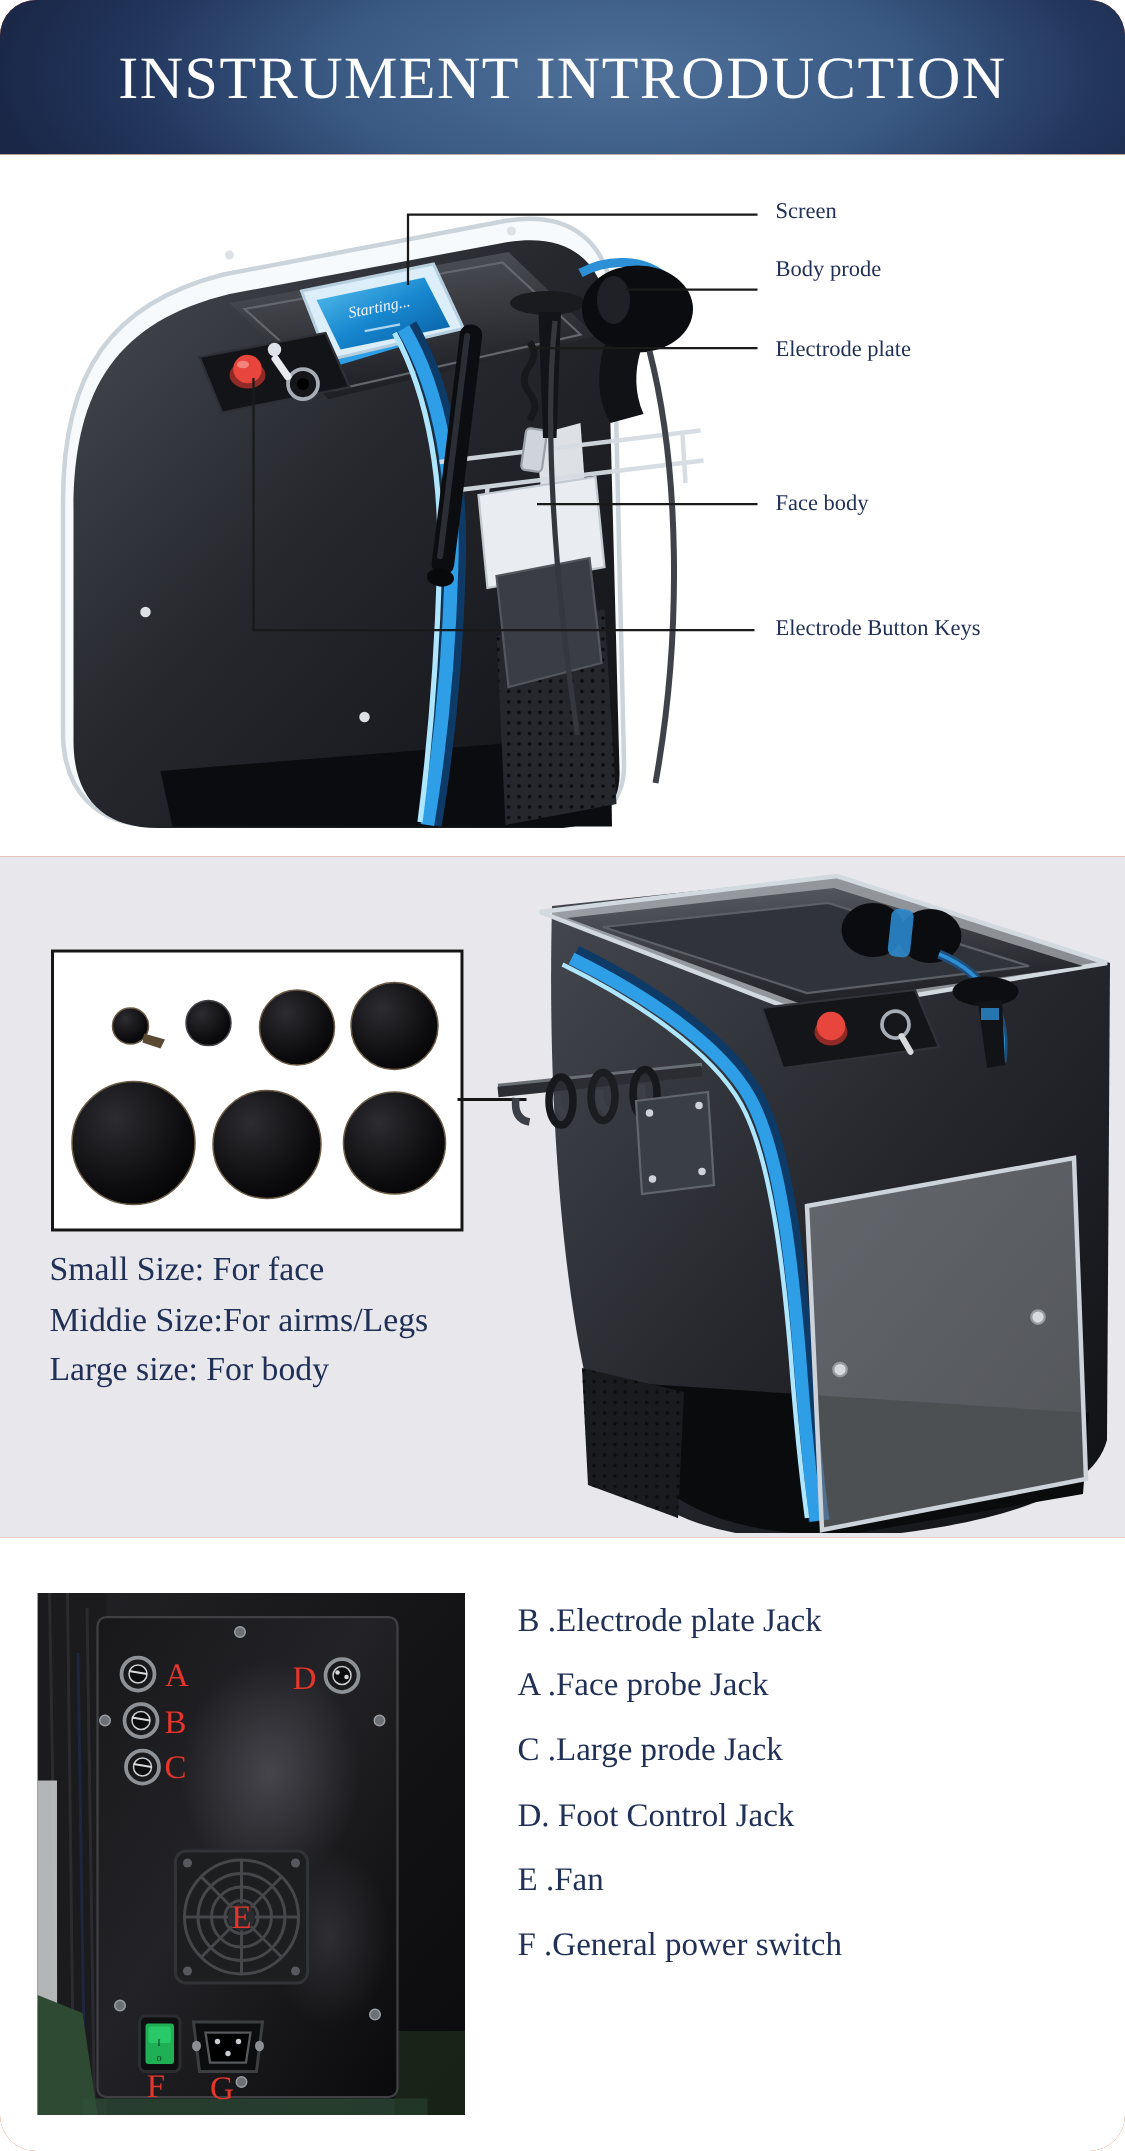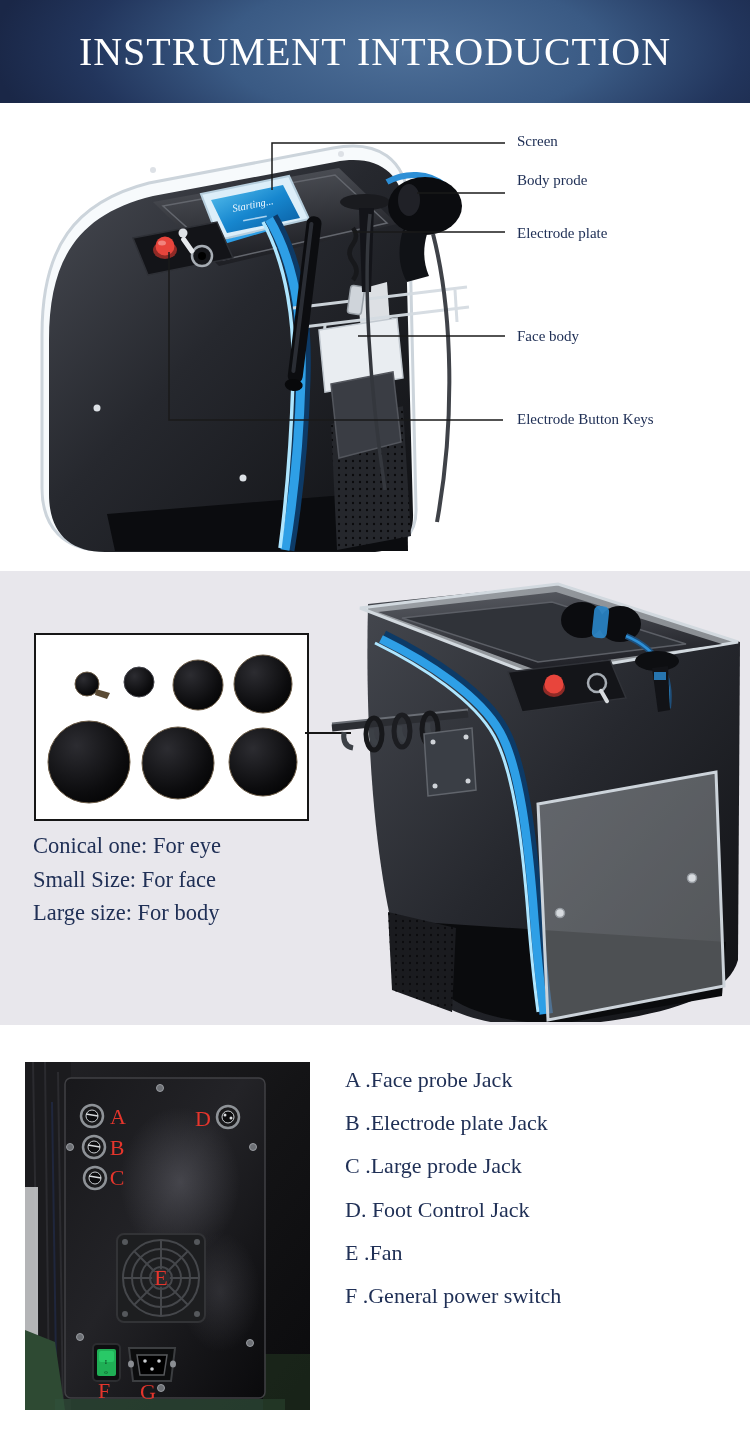--- a/index.html
+++ b/index.html
@@ -1,17 +1,17 @@
 <!DOCTYPE html>
 <html><head>
 <meta charset="utf-8">
 <style>
   html,body{margin:0;padding:0;background:#ffffff;}
   .page{position:relative;width:750px;height:1434px;overflow:hidden;background:#c2410c;
-        font-family:"Liberation Serif","DejaVu Serif",serif;}
+        font-family:"Liberation Serif","DejaVu Serif",serif;border-radius:24px;}
   .abs{position:absolute;}
   
   .hdr{left:0;top:0;width:750px;height:103px;
        background:radial-gradient(ellipse 420px 160px at 55% 48%, #4e7099 0%, #3a5a84 45%, #22355c 78%, #1a2747 100%);
        display:flex;align-items:center;justify-content:center;}
   .hdr h1{margin:0;color:#ffffff;font-size:40px;font-weight:normal;letter-spacing:1px;}
   
   .s1{left:0;top:103px;width:750px;height:468px;background:#ffffff;}
   .s2{left:0;top:571px;width:750px;height:454px;background:#e8e7ec;}
   .s3{left:0;top:1025px;width:750px;height:409px;background:#ffffff;}
@@ -256,22 +256,22 @@
         <polygon points="208,222 386,190 394,404 218,438" fill="rgba(236,241,245,.30)" stroke="#ccd3da" stroke-width="3"></polygon>
         <circle cx="230" cy="331" r="4.5" fill="#d7dbdf" stroke="#969ba1" stroke-width="1.5"></circle>
         <circle cx="362" cy="296" r="4.5" fill="#d7dbdf" stroke="#969ba1" stroke-width="1.5"></circle>
       </g>
 
       <polygon points="58,330 126,346 122,430 62,408" fill="#1a1b1f"></polygon>
       <polygon points="58,330 126,346 122,430 62,408" fill="url(#dots)" opacity=".7"></polygon>
     </svg>
 
     <div class="abs" style="left:33px;top:258px">
-      <div class="note-line">Conical one: For eye</div>
       <div class="note-line">Small Size: For face</div>
+      <div class="note-line">Middie Size:For airms/Legs</div>
       <div class="note-line">Large size: For body</div>
     </div>
   </div>
 
   <div class="abs s3">
 
     <svg class="abs" style="left:25px;top:37px" width="285" height="348" viewBox="0 0 285 348">
       <defs>
         <linearGradient id="photobg" x1="0" y1="0" x2="1" y2="1">
           <stop offset="0" stop-color="#232327"></stop>
@@ -382,21 +382,21 @@
         <text x="92" y="93">B</text>
         <text x="92" y="123">C</text>
         <text x="178" y="64">D</text>
         <text x="136" y="223">E</text>
         <text x="79" y="336">F</text>
         <text x="123" y="337">G</text>
       </g>
     </svg>
 
     <div class="abs" style="left:345px;top:33px">
+      <div class="legend-item">B .Electrode plate Jack</div>
       <div class="legend-item">A .Face probe Jack</div>
-      <div class="legend-item">B .Electrode plate Jack</div>
       <div class="legend-item">C .Large prode Jack</div>
       <div class="legend-item">D. Foot Control Jack</div>
       <div class="legend-item">E .Fan</div>
       <div class="legend-item">F .General power switch</div>
     </div>
   </div>
 </div>
 
 </body></html>

